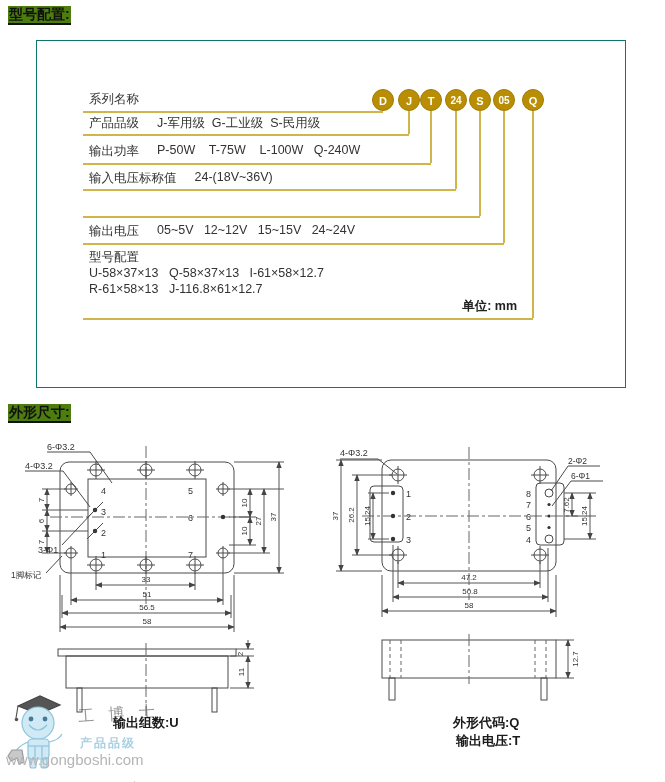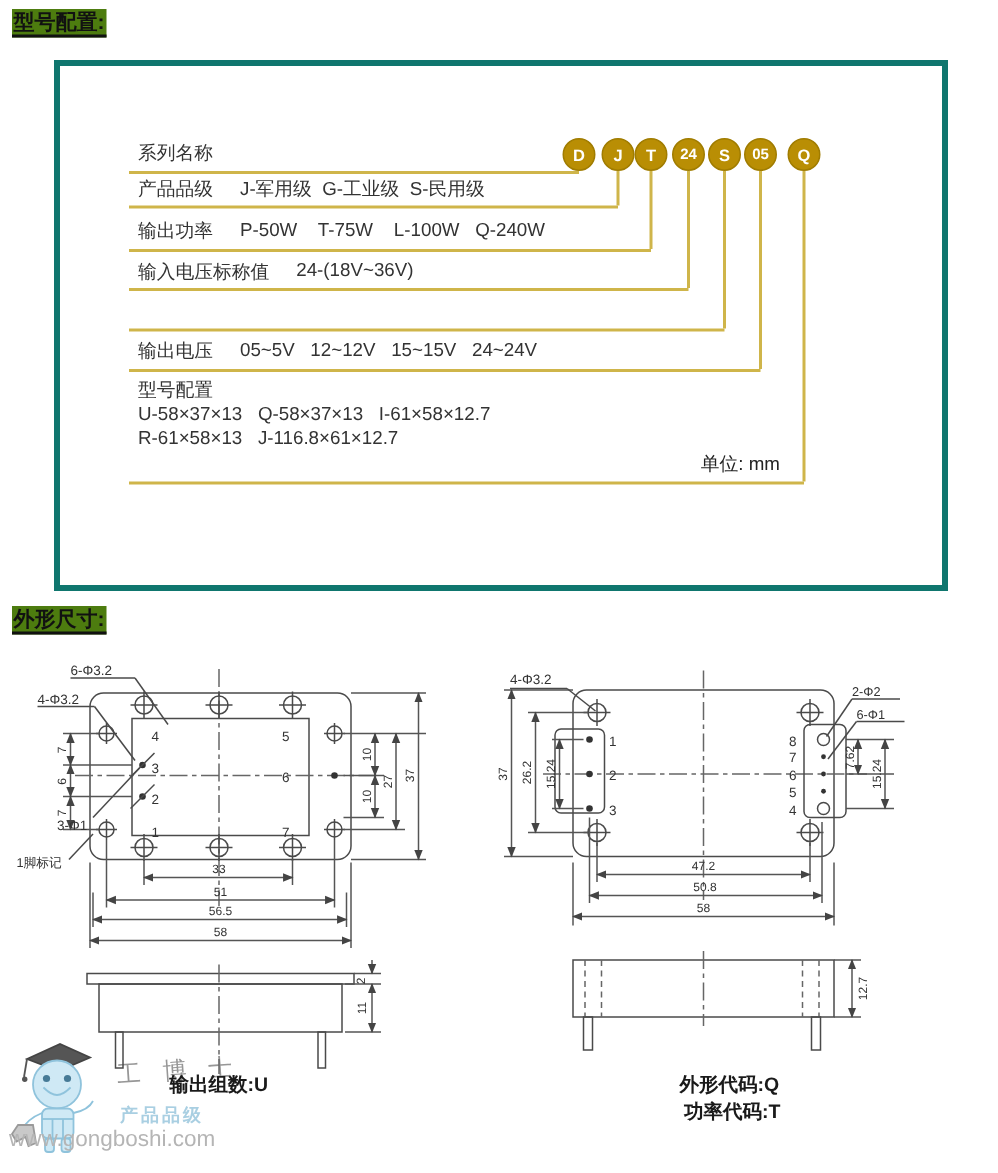--- a/index.html
+++ b/index.html
@@ -1,30 +1,30 @@
 <!DOCTYPE html>
 <html><head>
 <meta charset="utf-8">
 <style>
   html,body{margin:0;padding:0;background:#fff;}
   .page{position:relative;width:665px;height:782px;background:#ffffff;overflow:hidden;
         font-family:"Liberation Sans",sans-serif;}
   .sec-title{position:absolute;font-size:14px;font-weight:bold;color:#111;}
   .sec-title .hl{background:#4d7c0f;border-bottom:2px solid #111;padding:0 1px;display:inline-block;line-height:17px;}
   
-  .config-box{position:absolute;left:36px;top:40px;width:588px;height:346px;border:4px solid #0f766e;background:#fff;}
+  .config-box{position:absolute;left:36px;top:40px;width:588px;height:346px;border:1px solid #0f766e;background:#fff;}
   .crow{position:absolute;left:52px;display:flex;gap:18px;font-size:12.5px;color:#333;white-space:pre;}
   .crow .lab{color:#333;}
   .uline{position:absolute;height:2px;background:#cfb54a;left:46px;}
   .vline{position:absolute;width:2px;background:#cfb54a;}
   .badge{position:absolute;width:22px;height:22px;border-radius:50%;background:#b98e04;border:1px solid #a07c00;
          color:#fff;font-weight:bold;font-size:11px;line-height:22px;text-align:center;box-sizing:border-box;}
   .badge.sm{font-size:10px;}
   .shape-block{position:absolute;left:52px;font-size:12.5px;color:#333;white-space:pre;}
-  .unit{position:absolute;right:108px;font-size:12.5px;font-weight:normal;color:#222;}
+  .unit{position:absolute;right:108px;font-size:12.5px;font-weight:bold;color:#222;}
   
   svg text{font-family:"Liberation Sans",sans-serif;fill:#333;}
   .cap{position:absolute;font-size:13px;font-weight:bold;color:#1a1a1a;}
   
   .wm-brand{position:absolute;left:78px;top:704px;font-size:16px;color:#979797;letter-spacing:5px;transform:rotate(-4deg);}
   .wm-tag{position:absolute;left:80px;top:735px;font-size:12px;font-weight:bold;color:#a9cfe2;letter-spacing:2px;}
   .wm-url{position:absolute;left:6px;top:751px;font-size:15px;color:#b5b5b5;}
 </style>
 </head>
 <body>
@@ -400,15 +400,15 @@
           <line x1="556" y1="678" x2="574" y2="678"></line>
         <line x1="568" y1="640" x2="568" y2="678" marker-start="url(#ar)" marker-end="url(#ar)"></line>
       </g>
       <text x="578" y="659" font-size="8" text-anchor="middle" transform="rotate(-90 578 659)" stroke="none" fill="#333">12.7</text>
     </g>
   </svg>
 
   <div class="cap" style="left:113px;top:714px;">输出组数:U</div>
   <div class="cap" style="left:116px;top:732px;margin-top:48px;">功率代码:P</div>
   <div class="cap" style="left:453px;top:714px;">外形代码:Q</div>
-  <div class="cap" style="left:456px;top:732px;">功率代码:T</div>
+  <div class="cap" style="left:456px;top:732px;">输出电压:T</div>
 
 </div>
 
 </body></html>

